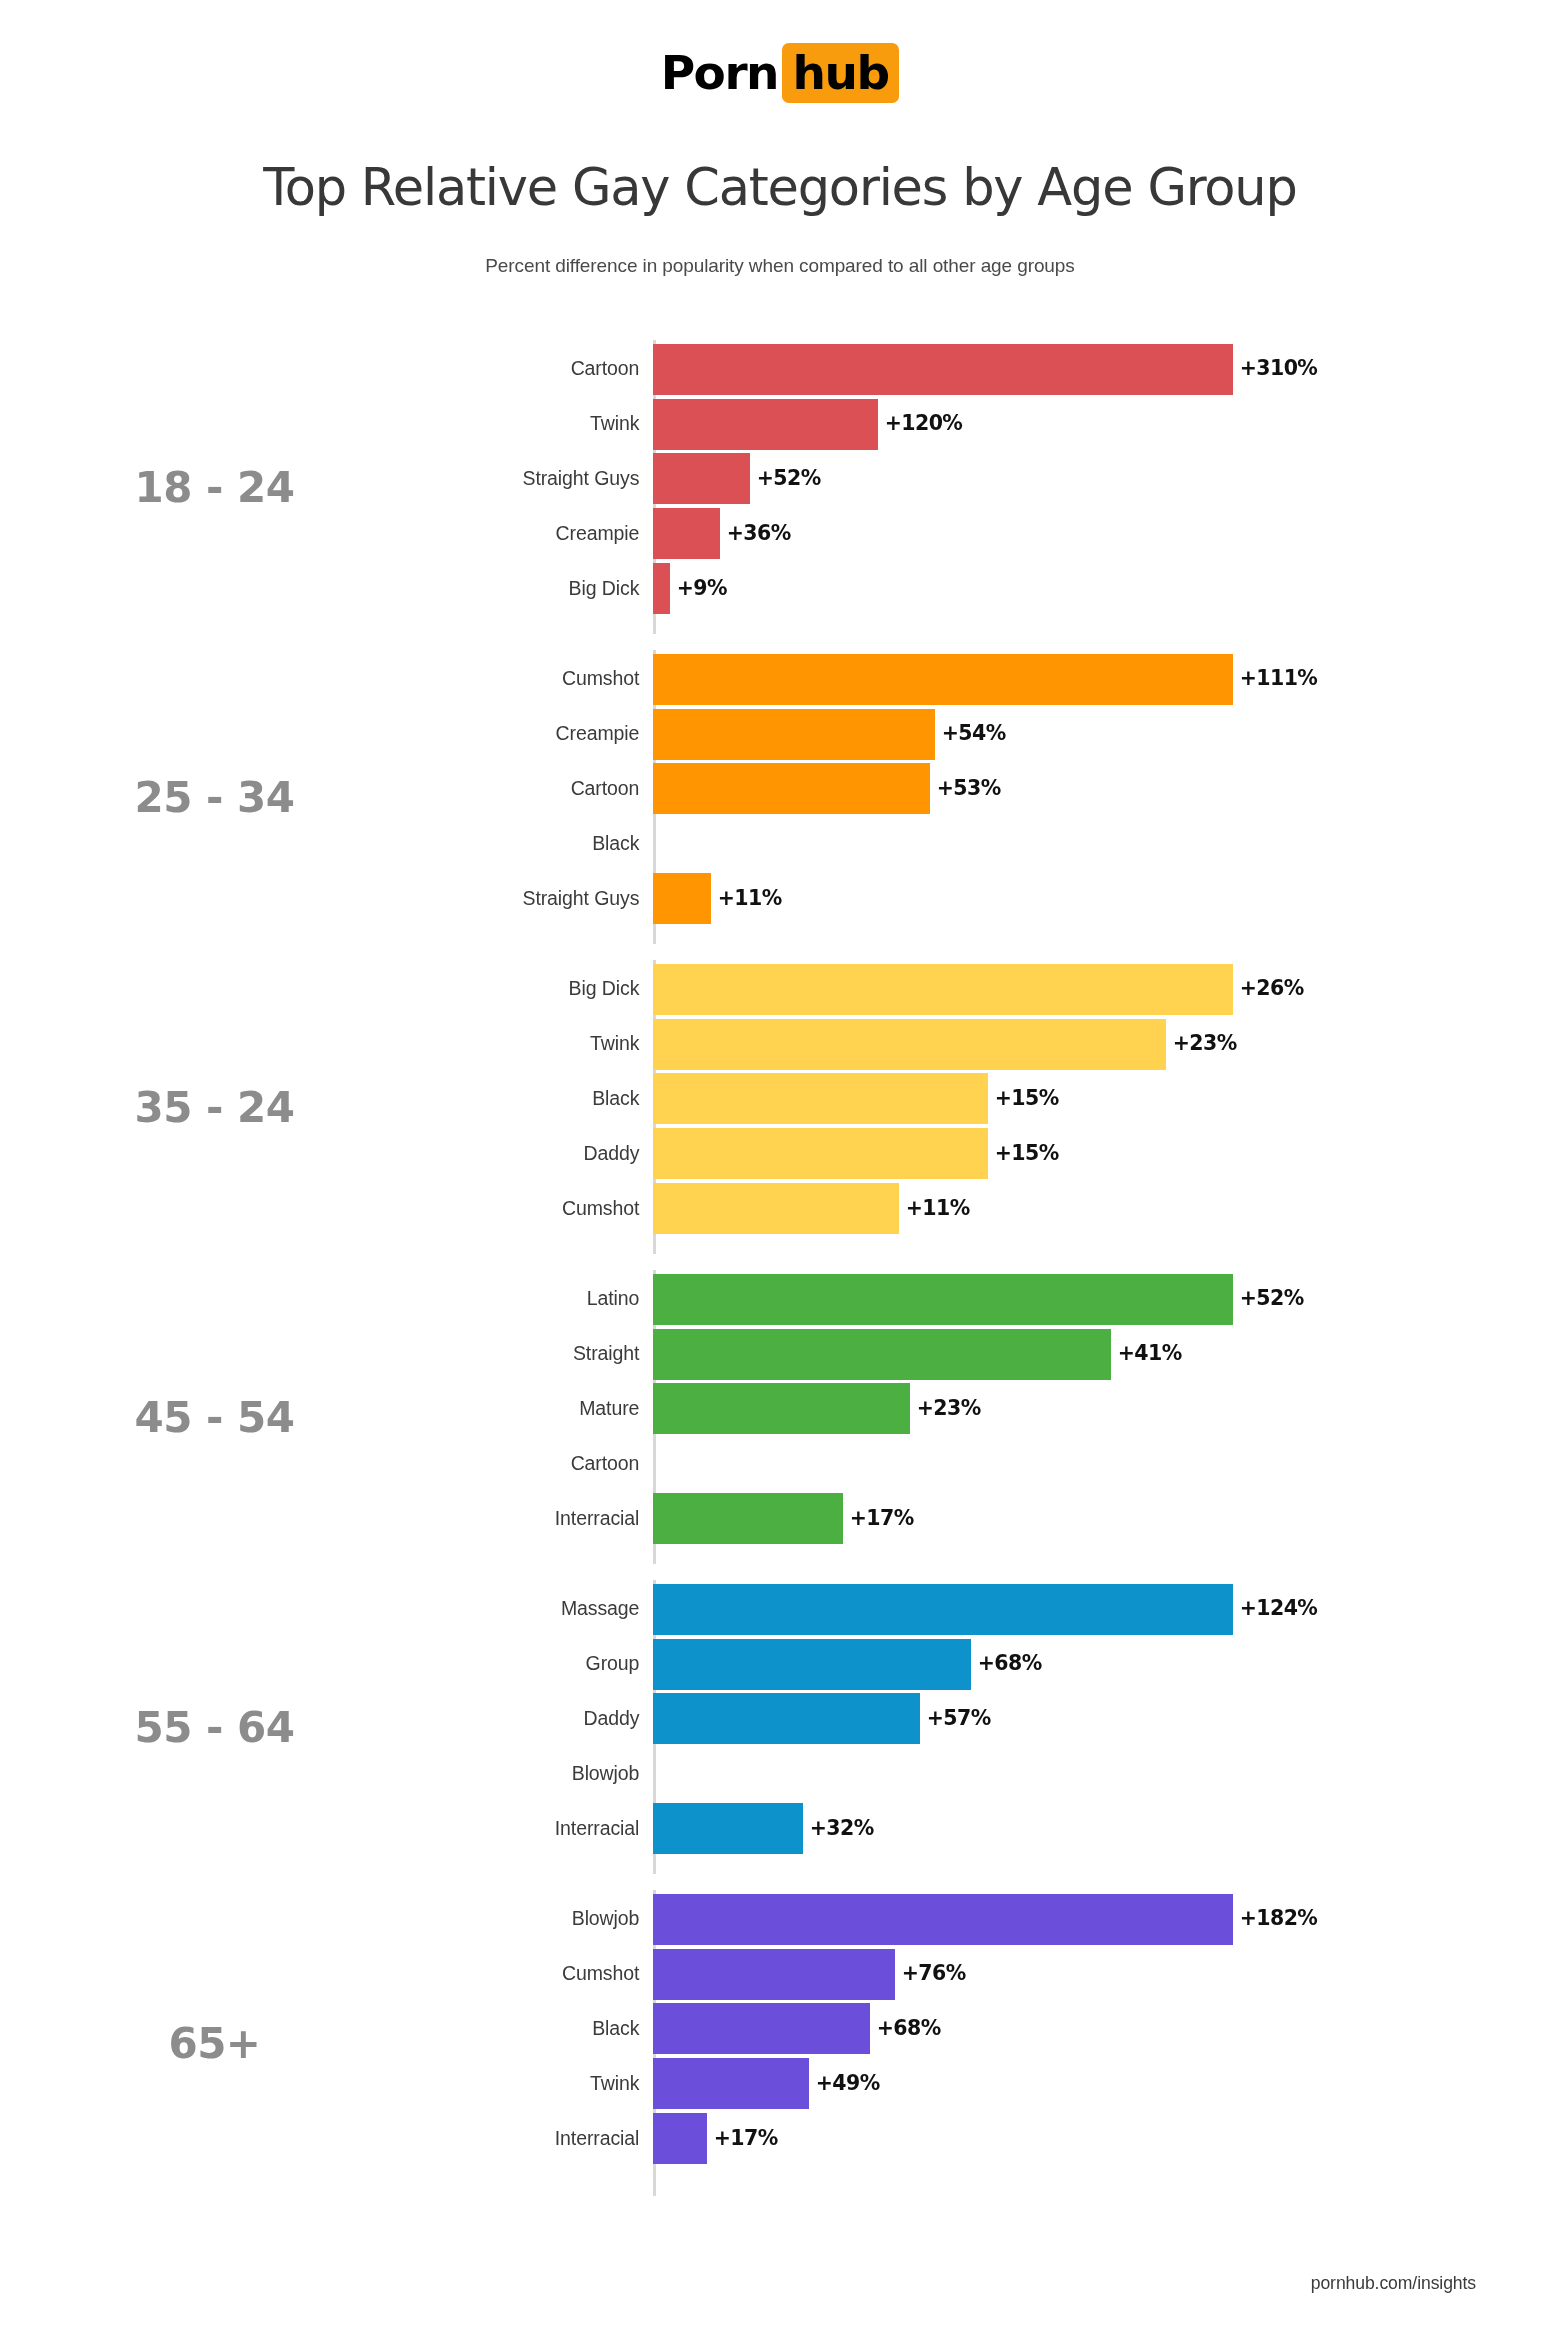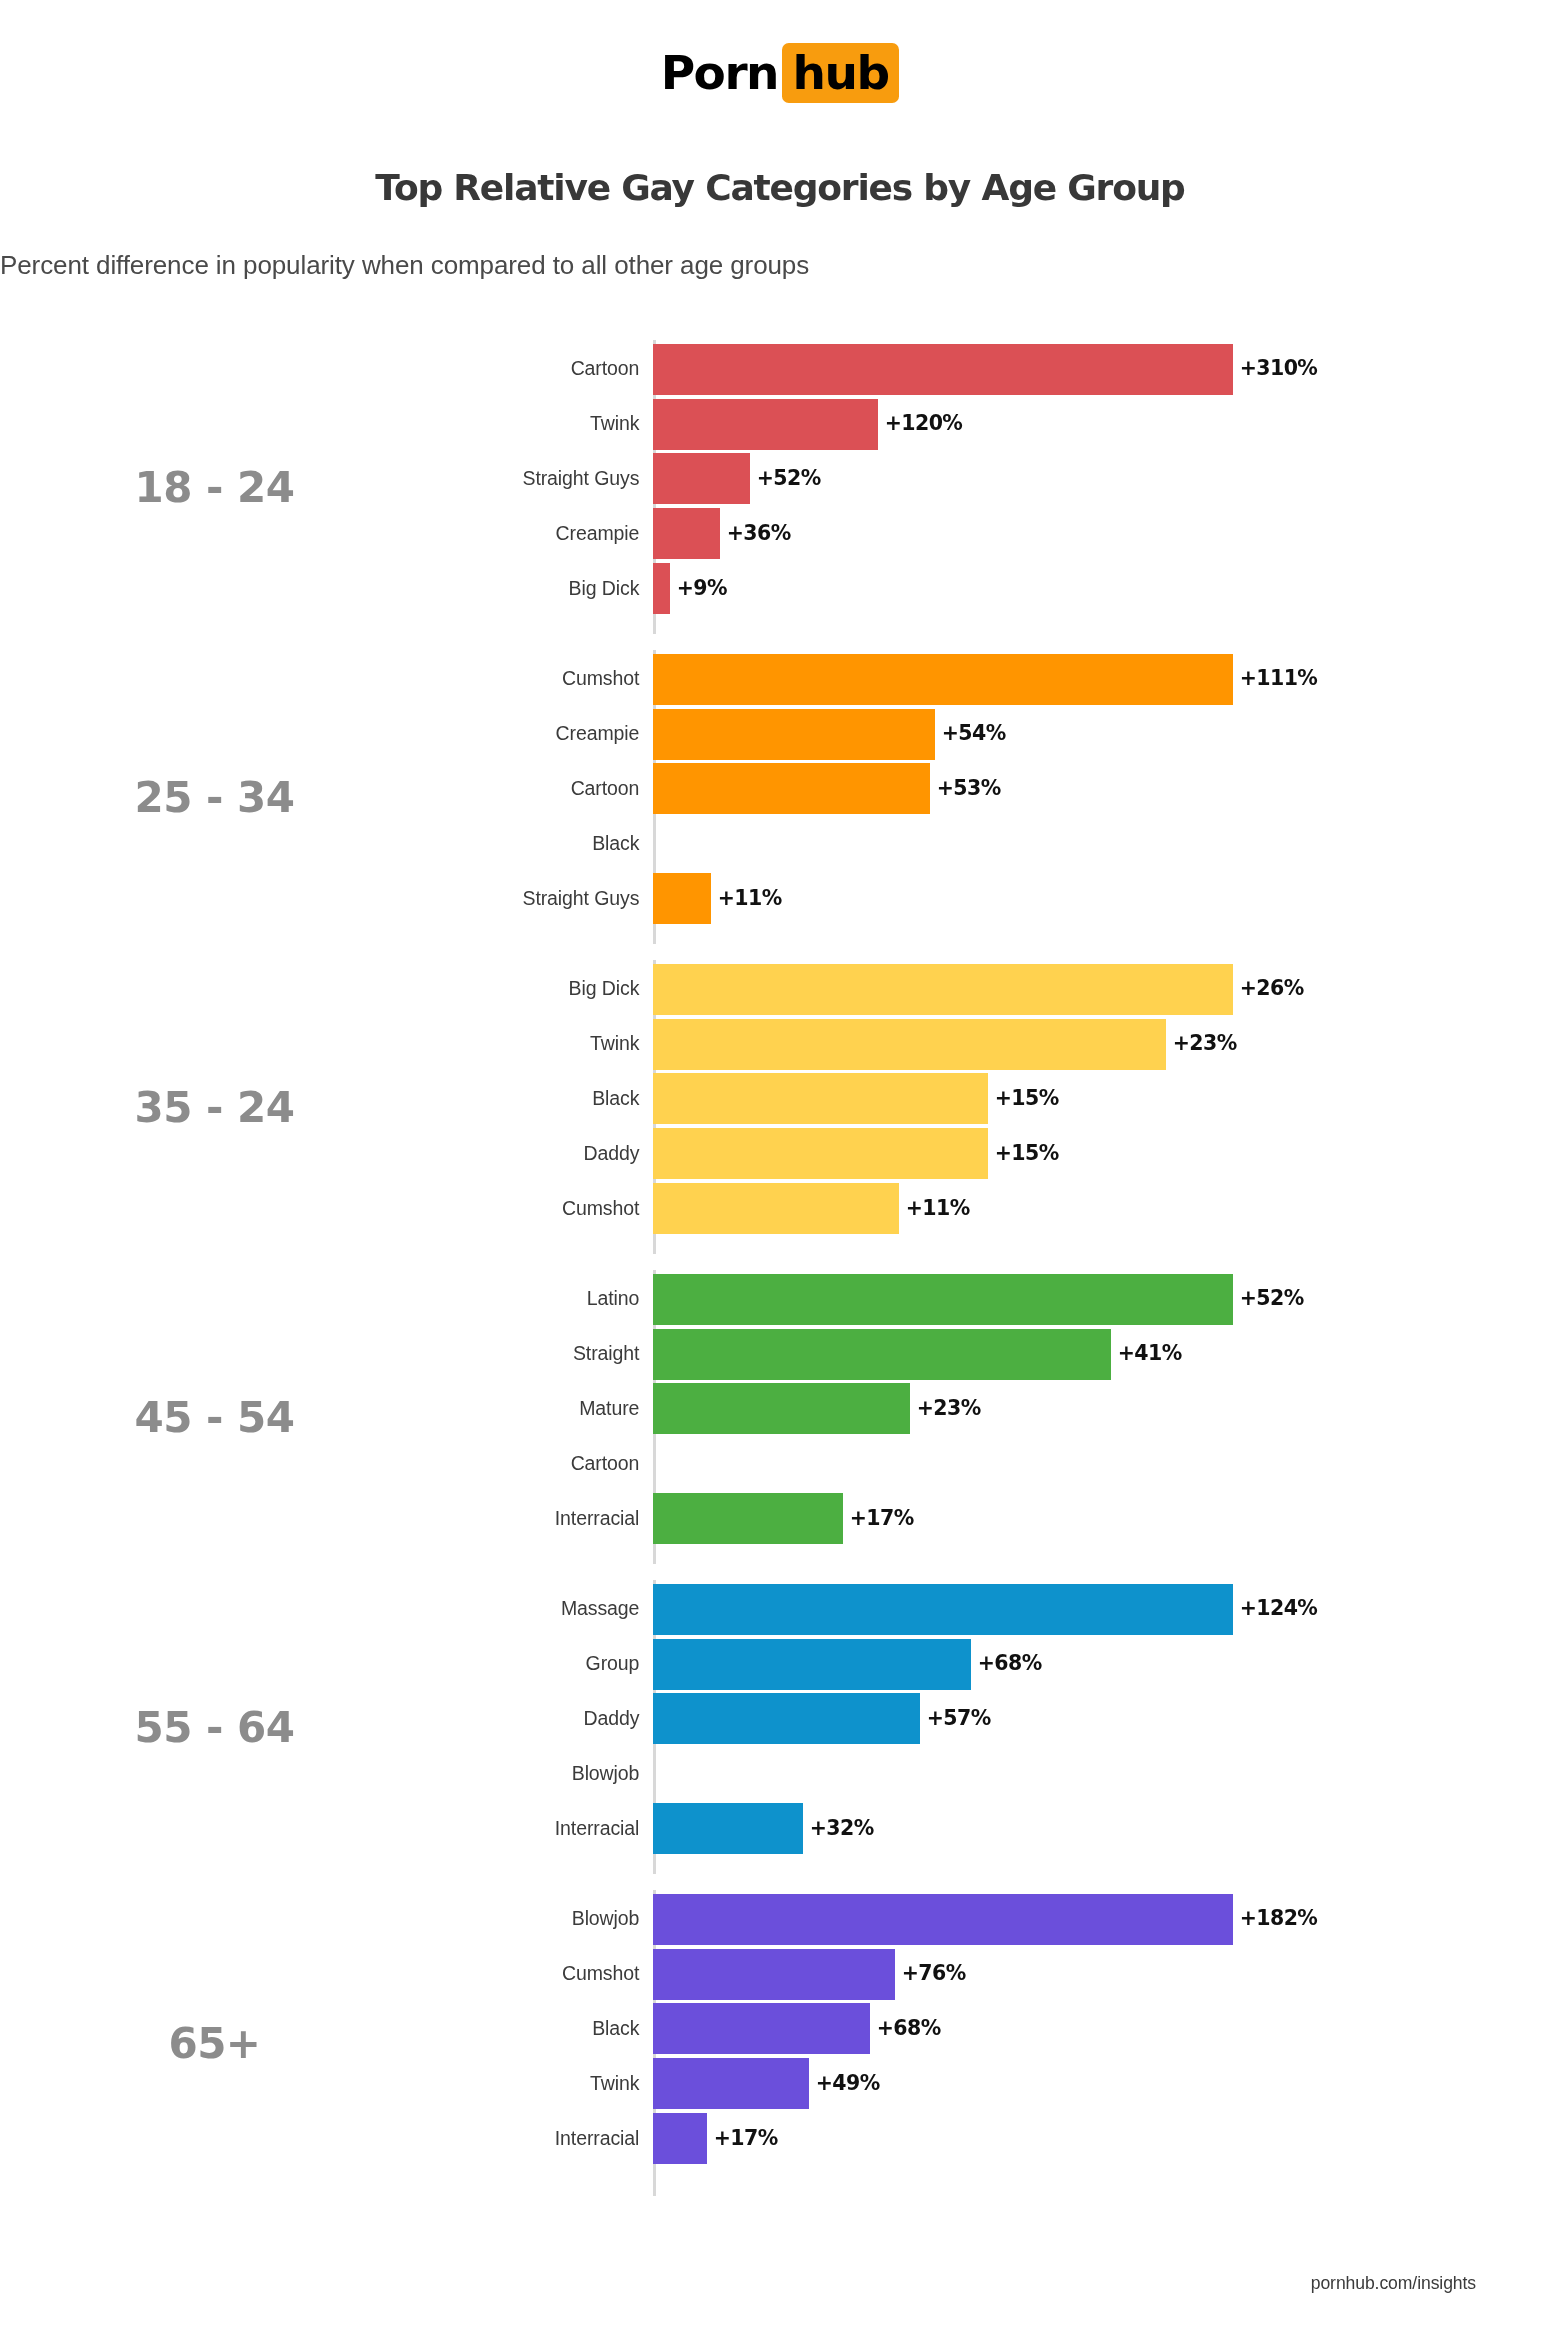--- a/index.html
+++ b/index.html
@@ -60,32 +60,33 @@
   }
 
   
   .title {
     position: absolute;
     top: 156px;
     left: 0;
     width: 1560px;
     text-align: center;
     font-family: "DejaVu Sans", sans-serif;
-    font-weight: bold;
-    font-size: 36px;
+    font-weight: normal;
+    font-size: 51px;
     line-height: 64px;
     letter-spacing: -1.2px;
     color: #383838;
   }
   .subtitle {
     position: absolute;
     top: 252px;
     left: 0;
     width: 1560px;
-    font-size: 26px;
+    text-align: center;
+    font-size: 19px;
     line-height: 27px;
     color: #4a4a4a;
     letter-spacing: -0.1px;
   }
 
   
   .chart {
     position: absolute;
     top: 332px;
     left: 0;

